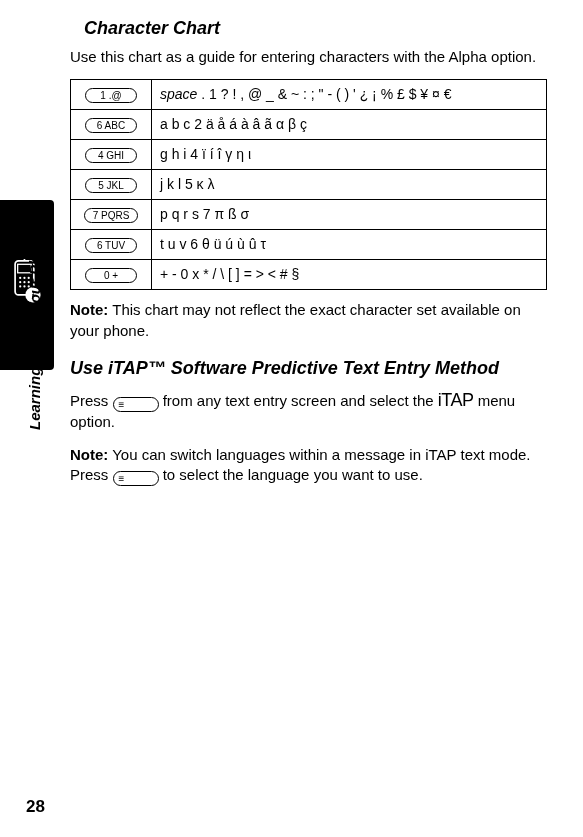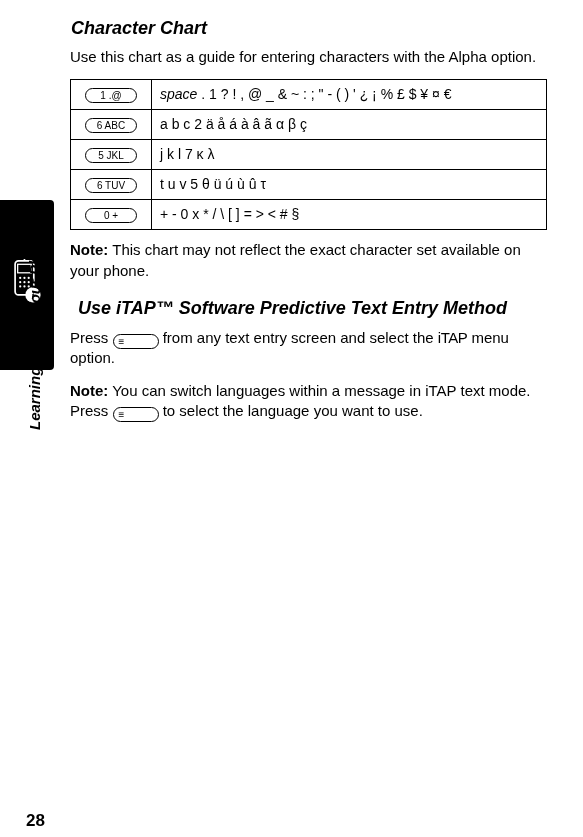--- a/index.html
+++ b/index.html
@@ -1,31 +1,31 @@
 <!DOCTYPE html>
 <html><head>
 <meta charset="utf-8">
 <style>
   html,body{margin:0;padding:0;font-family:Arial,Helvetica,sans-serif;color:#000;background:#fff}
   .page{width:583px;height:837px;position:relative;box-sizing:border-box;padding:18px 36px 20px 70px}
   .sidebar-label{position:absolute;left:26px;top:430px;transform:rotate(-90deg);transform-origin:left top;font:italic bold 15px Arial;white-space:nowrap}
-  .page-num{position:absolute;left:26px;bottom:6px;font:bold 17px Arial}
+  .page-num{position:absolute;left:26px;bottom:20px;font:bold 17px Arial}
   .black-tab{position:absolute;left:0;top:200px;width:54px;height:170px;background:#000;color:#fff;border-radius:0 4px 4px 0;display:flex;align-items:center;justify-content:center}
   .phone-icon svg{width:34px;height:48px}
-  h2{font:italic bold 18px Arial;margin:0 1px 8px}
-  h3{font:italic bold 18px Arial;margin:16px 8px 8px;line-height:1.3}
+  h2{font:italic bold 18px Arial;margin:0 14px 8px}
+  h3{font:italic bold 18px Arial;margin:16px 0 8px;line-height:1.3}
   p{font-size:15px;line-height:1.35;margin:0 0 12px}
   p.note{margin-top:4px}
   strong.note{font-weight:bold}
   table.chart{border-collapse:collapse;width:100%;margin:6px 0 10px;font-size:14px}
   table.chart td{border:1px solid #000;padding:6px 8px;vertical-align:top}
   table.chart td.key{width:64px;text-align:center;vertical-align:middle}
   .keycap{display:inline-block;border:1px solid #000;border-radius:10px;padding:1px 8px;font:10px Arial;line-height:1.1;min-width:34px}
   .keycap.menu{border-radius:12px;padding:1px 5px;position:relative;top:2px}
-  .itap-label{font-family:"Arial Narrow",Arial;letter-spacing:-0.5px;font-size:15px}
+  .itap-label{font-family:"Arial Narrow",Arial;letter-spacing:-0.5px;font-size:18px}
   em.space{font-style:italic}
 </style>
 </head>
 <body>
 
 <div class="page">
 
   <div class="black-tab">
     <span class="phone-icon">
       <svg viewBox="0 0 40 56">
@@ -57,26 +57,34 @@
     <tbody id="chart-body">
         <tr>
           <td class="key"><span class="keycap">1 .@</span></td>
           <td><em class="space">space</em>  .  1  ?  !  ,  @  _  &amp;  ~  :  ;  "  -  (  )  '  ¿  ¡  %  £  $  ¥  ¤  €</td>
         </tr>
         <tr>
           <td class="key"><span class="keycap">6 ABC</span></td>
           <td>a  b  c  2  ä  å  á  à  â  ã  α  β  ç</td>
         </tr>
         <tr>
+          <td class="key"><span class="keycap">4 GHI</span></td>
+          <td>g  h  i  4  ï  í  î  γ  η  ι</td>
+        </tr>
+        <tr>
           <td class="key"><span class="keycap">5 JKL</span></td>
-          <td>j  k  l  7  κ  λ</td>
+          <td>j  k  l  5  κ  λ</td>
+        </tr>
+        <tr>
+          <td class="key"><span class="keycap">7 PQRS</span></td>
+          <td>p  q  r  s  7  π  ß  σ</td>
         </tr>
         <tr>
           <td class="key"><span class="keycap">6 TUV</span></td>
-          <td>t  u  v  5  θ  ü  ú  ù  û  τ</td>
+          <td>t  u  v  6  θ  ü  ú  ù  û  τ</td>
         </tr>
         <tr>
           <td class="key"><span class="keycap">0 +</span></td>
           <td>+  -  0  x  *  /  \  [  ]  =  &gt;  &lt;  #  §</td>
         </tr>
       </tbody>
   </table>
 
   <p class="note">
     <strong class="note">Note:</strong><span> This chart may not reflect the exact character set available on your phone.</span>

